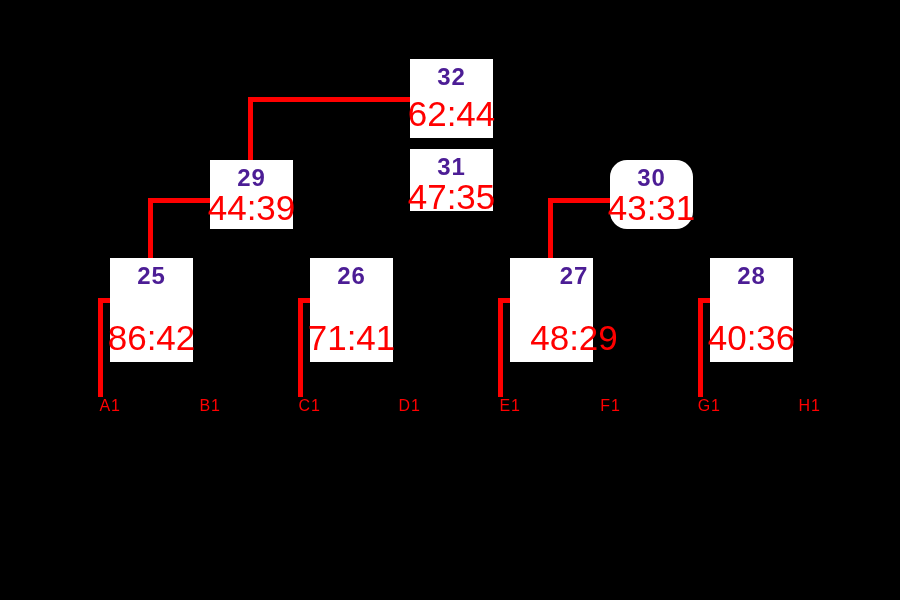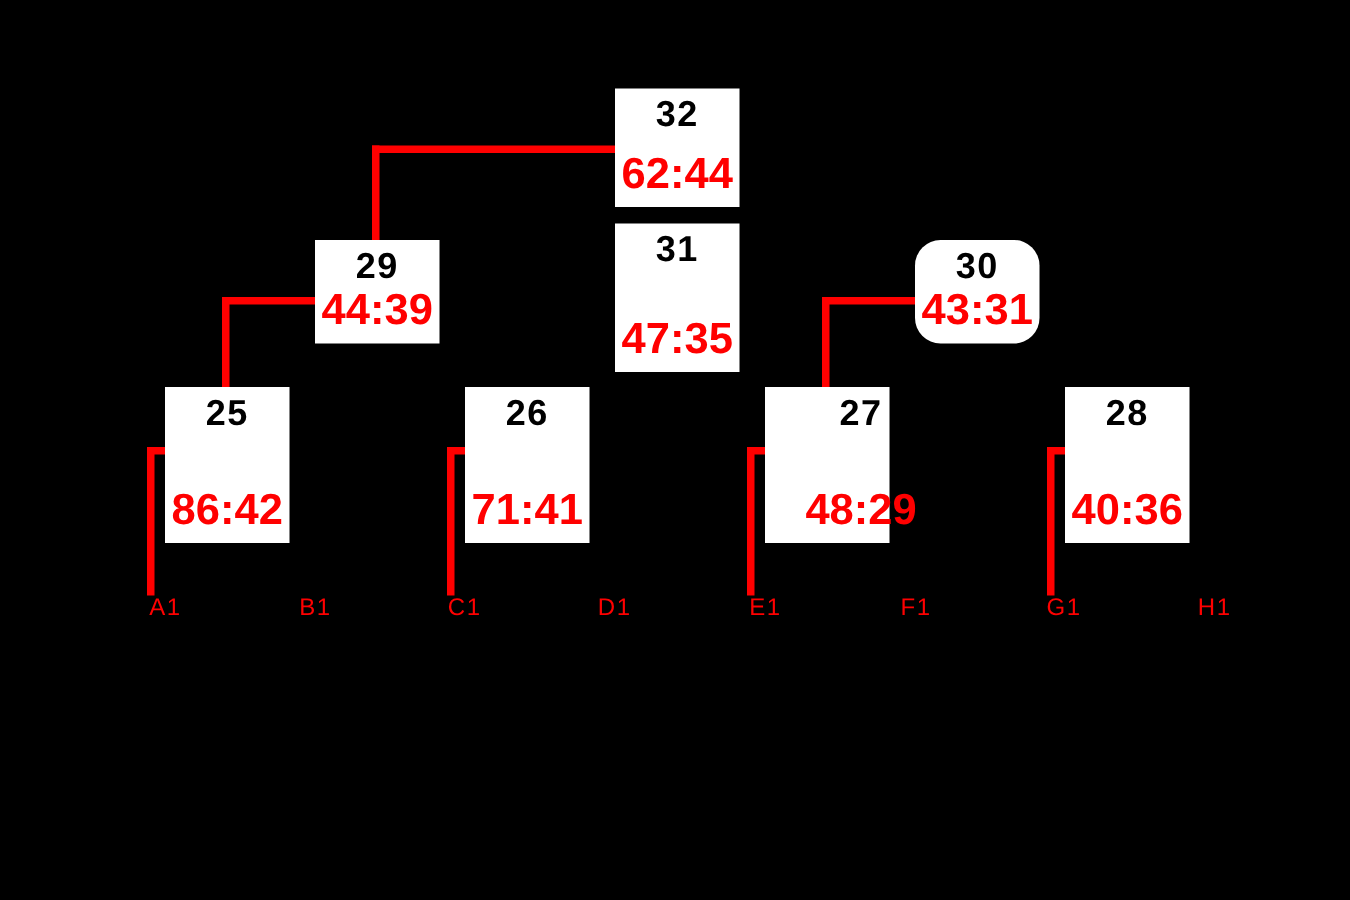--- a/index.html
+++ b/index.html
@@ -23,32 +23,31 @@
     display: flex;
     flex-direction: column;
     align-items: center;
     justify-content: space-between;
     box-sizing: border-box;
     padding: 6px 0 7px 0;
   }
   .match.qf { top: 258px; height: 104px; }
   .match.sf { top: 160px; height: 69px; }
   .mnum {
-    color: #000000;
+    color: #4c1d95;
     font-size: 24px;
     font-weight: bold;
     line-height: 1;
     letter-spacing: 1px;
   }
   .mscore {
     color: #ff0000;
-    font-size: 29px;
+    font-size: 35px;
     line-height: 1;
     white-space: nowrap;
-    font-weight: bold;
   }
   
   .line {
     position: absolute;
     background: #ff0000;
   }
   
   .slot {
     position: absolute;
     top: 398px;
@@ -106,21 +105,21 @@
 
   <div class="match sf" style="left:210px;">
     <div class="mnum">29</div>
     <div class="mscore">44:39</div>
   </div>
   <div class="match sf" style="left:610px;border-radius:17px;">
     <div class="mnum">30</div>
     <div class="mscore">43:31</div>
   </div>
 
-  <div class="match" style="left:410px; top:149px; height:99px;">
+  <div class="match" style="left:410px; top:149px; height:62px;">
     <div class="mnum">31</div>
     <div class="mscore">47:35</div>
   </div>
   <div class="match" style="left:410px; top:59px; height:79px;">
     <div class="mnum">32</div>
     <div class="mscore">62:44</div>
   </div>
 
   <div class="slot" style="left:77px;">A1</div>
   <div class="slot" style="left:177px;">B1</div>

